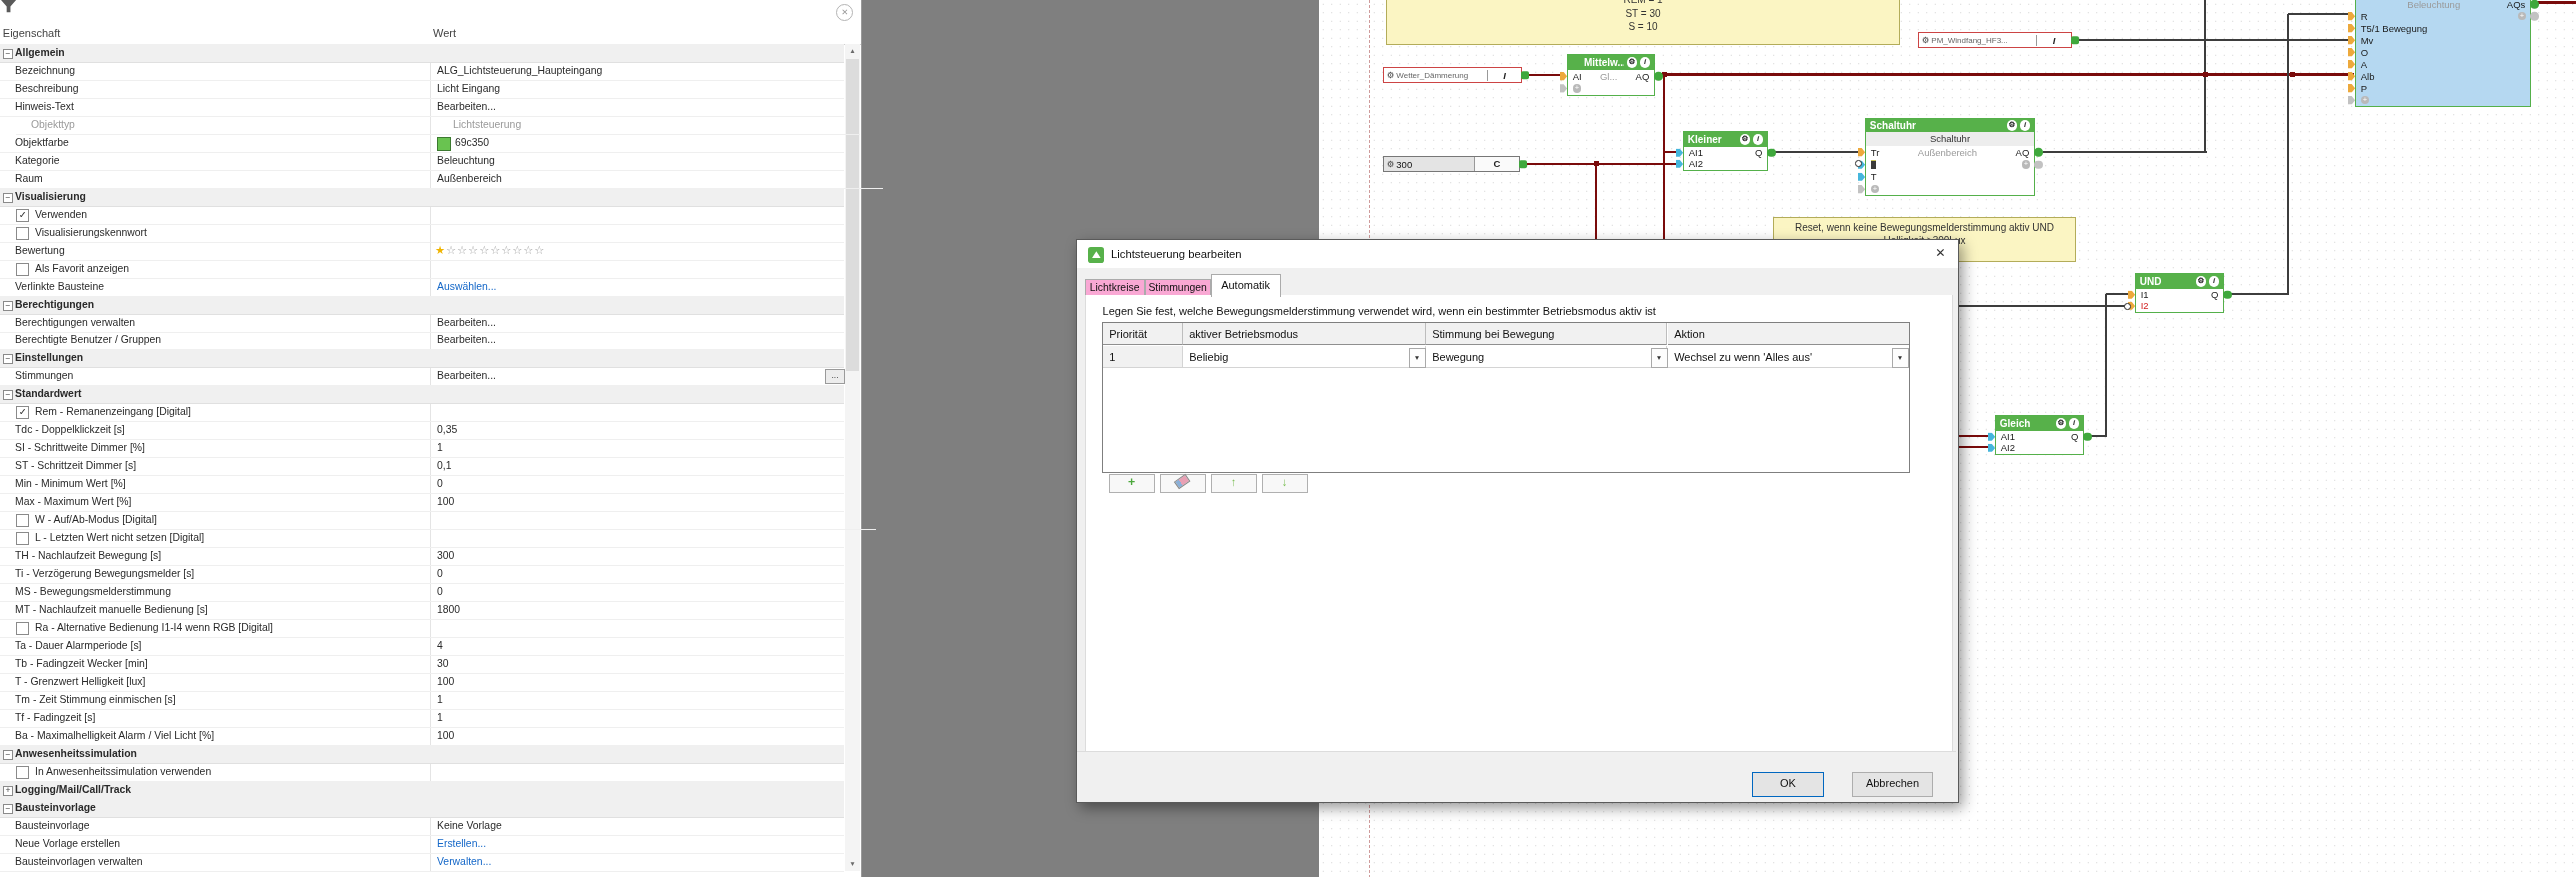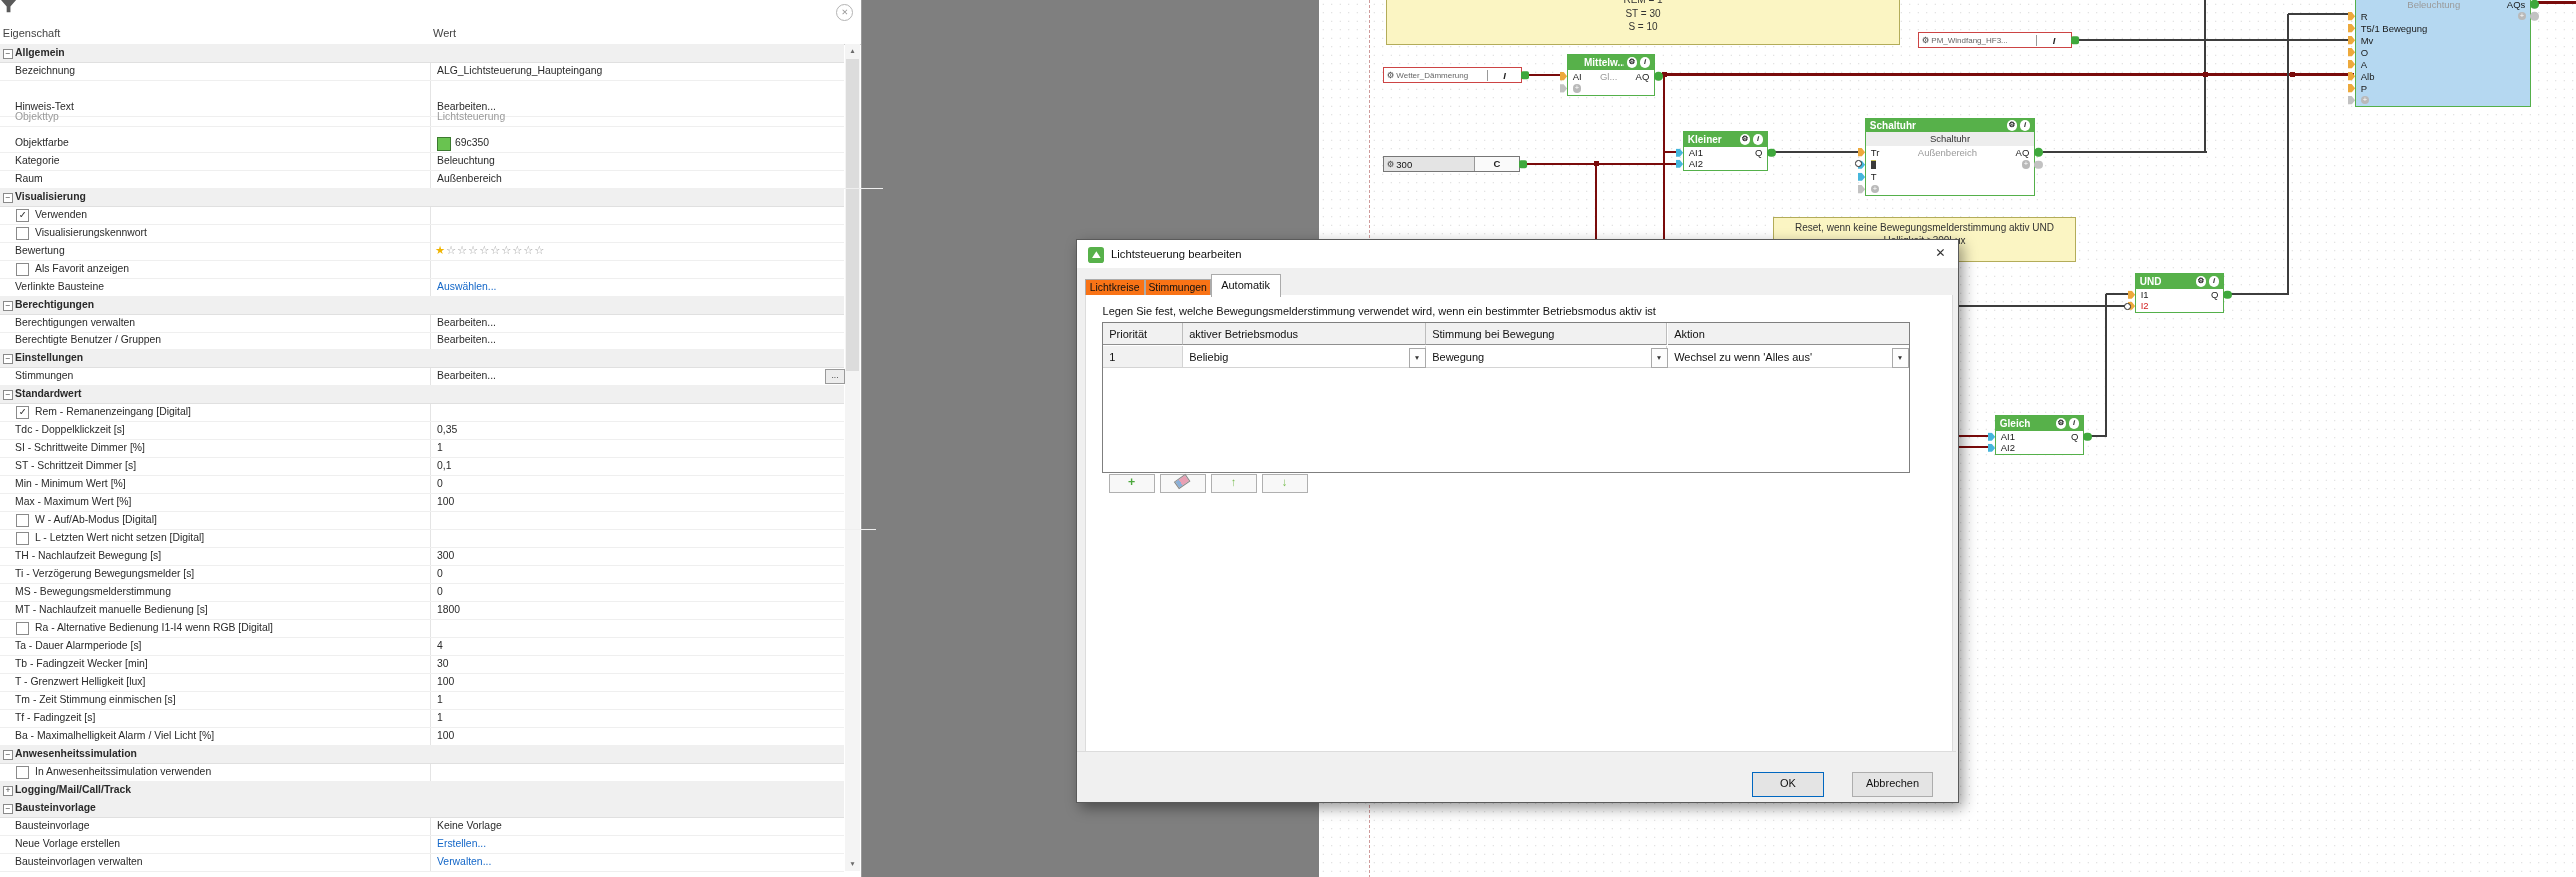--- a/index.html
+++ b/index.html
@@ -78,21 +78,21 @@
   
   #dialog{left:1076px;top:239px;width:881px;height:562px;background:#f0f0f0;border:0.9px solid #5a5a5a;
           box-shadow:3.8px 4.7px 13.2px rgba(0,0,0,.4);z-index:10;font-size:11px;color:#111;}
   #dlg-titlebar{left:0;top:0;width:100%;height:28px;background:#fff;}
   #dlg-icon{left:11.3px;top:6.6px;width:16px;height:16px;background:#57b14a;border-radius:2.8px;}
   #dlg-icon:after{content:"";position:absolute;left:3.8px;top:4.7px;width:8.5px;height:6.6px;background:#fff;
                   clip-path:polygon(0 100%,50% 0,100% 100%);}
   #dlg-title{left:34px;top:7.6px;font-size:11.3px;}
   #dlg-close{left:853px;top:5.7px;width:21px;height:17px;text-align:center;font-size:12.3px;color:#333;cursor:pointer;}
   #dlg-tabs{left:7.6px;top:34px;width:866px;height:22px;border-bottom:0.9px solid #ababab;}
-  .tab{position:absolute;border:0.9px solid #ababab;border-bottom:none;background:#f97316;text-align:center;cursor:pointer;}
+  .tab{position:absolute;border:0.9px solid #ababab;border-bottom:none;background:#f9a8d4;text-align:center;cursor:pointer;}
   .tab.inactive{top:4.7px;height:16px;line-height:16px;font-size:10.4px;}
   .tab.active{top:0;height:22px;line-height:21px;background:#fff;z-index:2;font-size:11px;}
   #dlg-content{left:7.6px;top:55px;width:866px;height:456px;background:#fff;border:0.9px solid #dcdcdc;border-top:none;}
   #dlg-instruction{left:17px;top:9.5px;white-space:nowrap;}
   #dlg-table{left:16px;top:27.4px;width:806px;height:149px;border:0.9px solid #7f7f7f;background:#fff;}
   .th{position:absolute;top:0;height:22px;background:#f1f1f1;border-right:0.9px solid #bdbdbd;border-bottom:0.9px solid #8f8f8f;
       line-height:22px;padding-left:6.6px;box-sizing:border-box;}
   .td{position:absolute;top:23px;height:22px;border-right:0.9px solid #d4d4d4;border-bottom:0.9px solid #d4d4d4;
       line-height:22px;padding-left:6.6px;box-sizing:border-box;background:#fff;}
   .td.rowhead{background:#f1f1f1;}
@@ -128,25 +128,29 @@
     <div id="col-divider" class="abs"></div>
     <div id="prop-rows" class="abs">
         <div class="prow sec" style="top: 0px; position: absolute;">
           <div class="secglyph">−</div>
           <div class="nm">Allgemein</div>
         </div>
         <div class="prow" style="top: 18px; position: absolute;">
           <div class="nm">Bezeichnung</div>
           <div class="val">ALG_Lichtsteuerung_Haupteingang</div>
         </div>
+        <div class="prow" style="top: 36px; position: absolute;">
+          <div class="nm">Beschreibung</div>
+          <div class="val">Licht Eingang</div>
+        </div>
         <div class="prow" style="top: 54px; position: absolute;">
           <div class="nm">Hinweis-Text</div>
           <div class="val">Bearbeiten...</div>
         </div>
-        <div class="prow" style="top: 64px; position: absolute;">
+        <div class="prow" style="top: 72px; position: absolute; margin-left: 16px;">
           <div class="nm gray">Objekttyp</div>
           <div class="val gray">Lichtsteuerung</div>
         </div>
         <div class="prow" style="top: 90px; position: absolute;">
           <div class="nm">Objektfarbe</div>
           <div class="swatch" style="background: rgb(105, 195, 80);"></div>
           <div class="swatchtxt">69c350</div>
         </div>
         <div class="prow" style="top: 108px; position: absolute;">
           <div class="nm">Kategorie</div>

